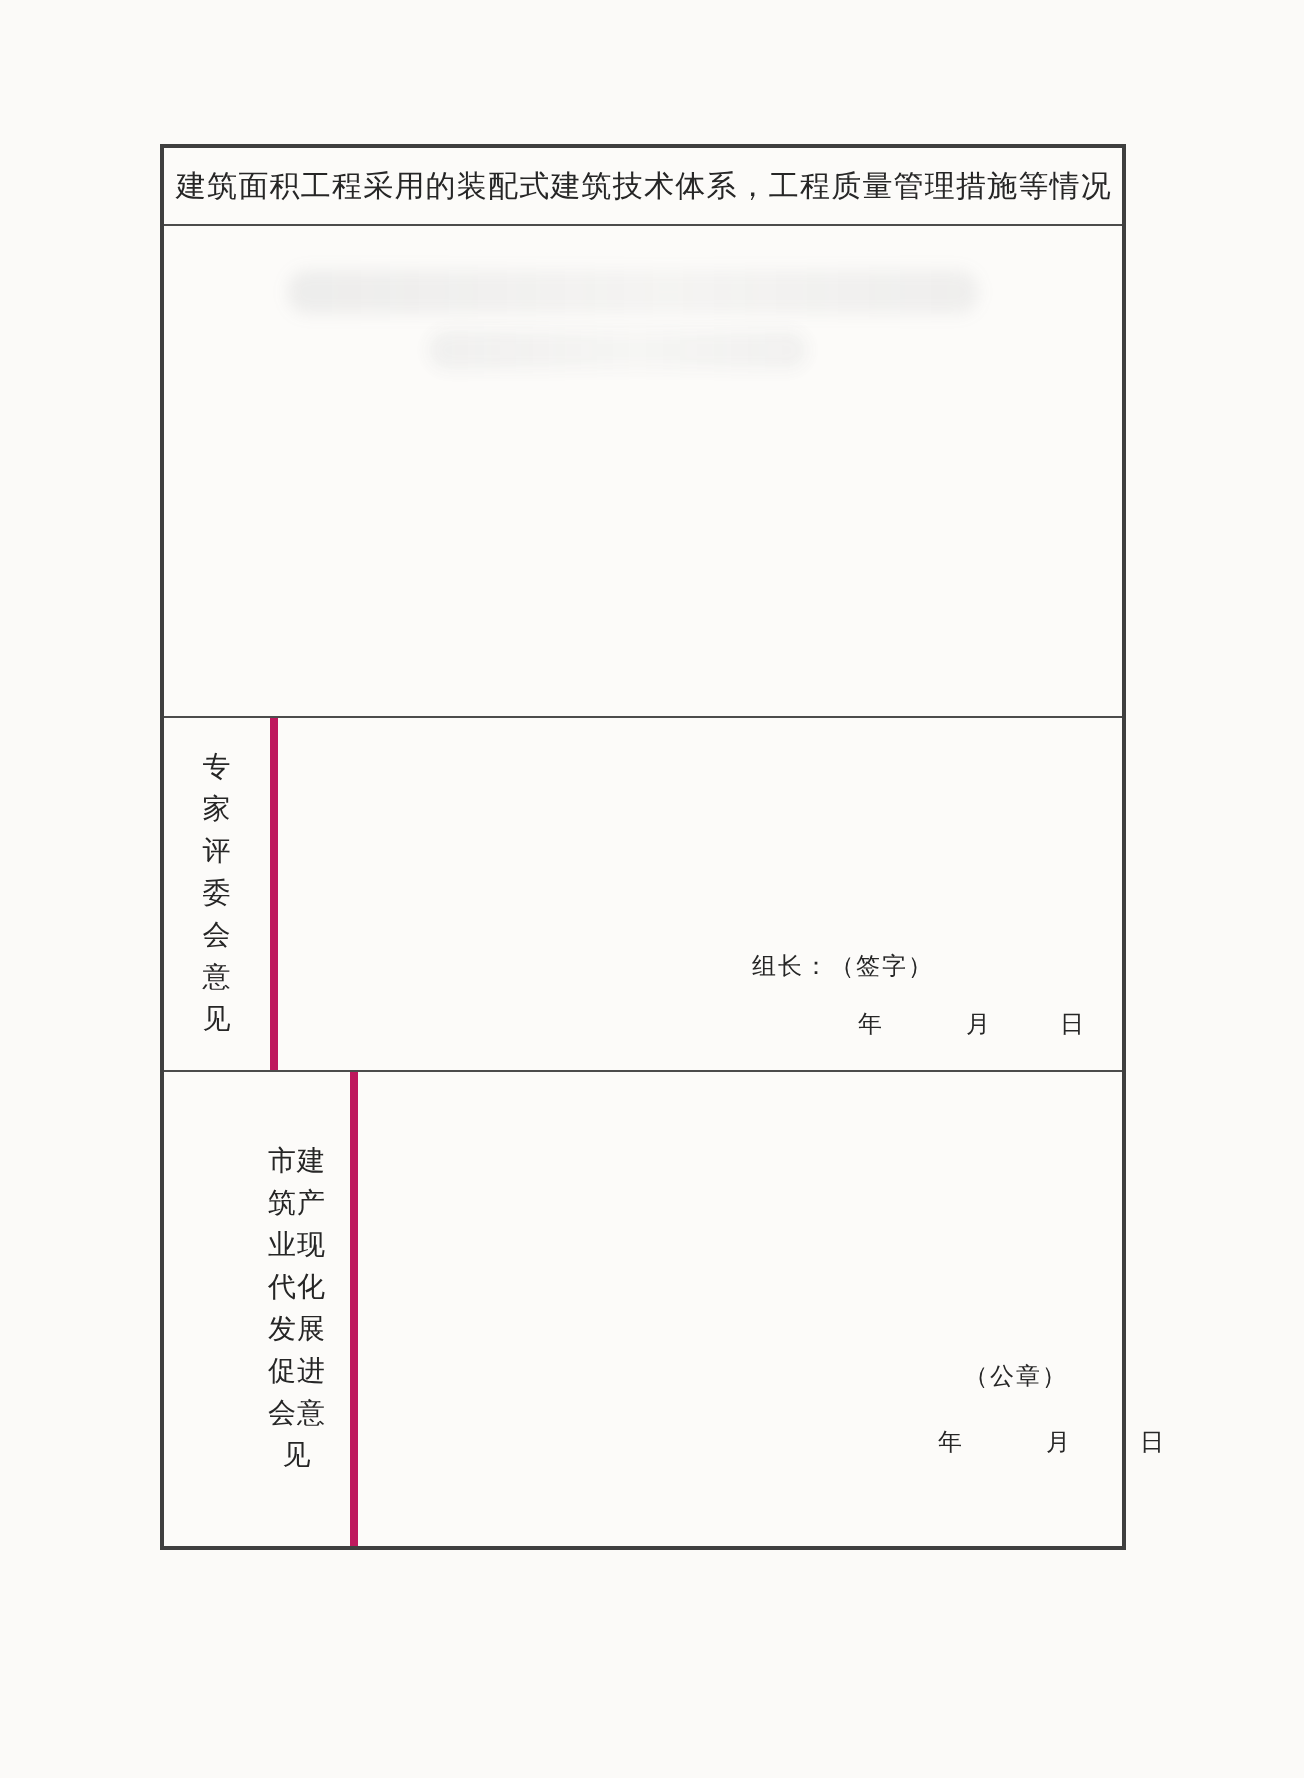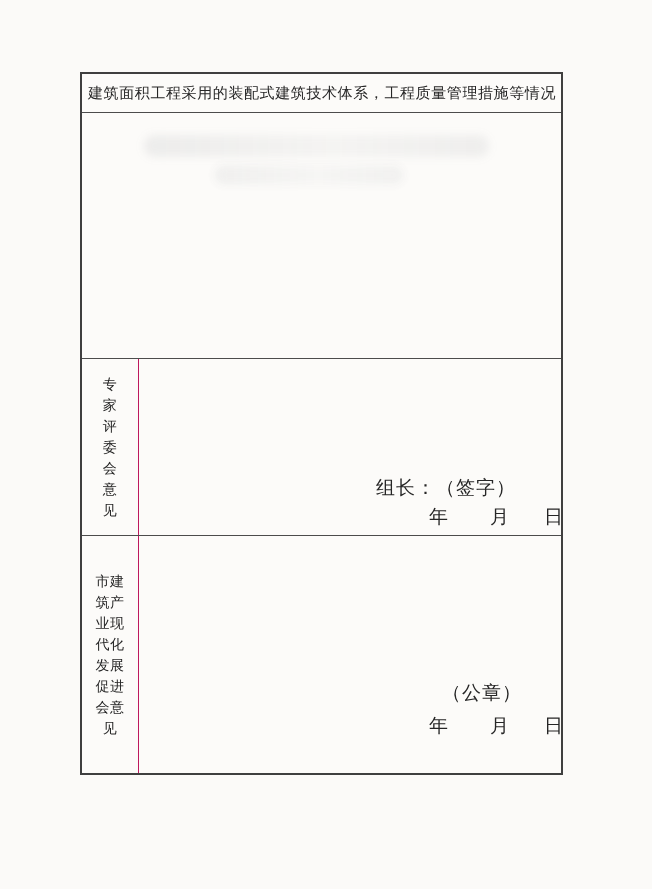--- a/index.html
+++ b/index.html
@@ -49,41 +49,41 @@
     filter: blur(4px);
     background: linear-gradient(90deg,
       rgba(105,110,120,0.10), rgba(105,110,120,0.05) 55%, rgba(105,110,120,0.09));
   }
   .ghost.g1 { left: 62px; top: 22px; width: 345px; height: 22px; }
   .ghost.g2 { left: 132px; top: 52px; width: 190px; height: 20px; opacity: 0.8; }
   .body-row {
     display: flex;
   }
   .expert-row { height: 177px; border-bottom: 1px solid #4c4c4c; }
-  .assoc-row { flex: 1; }
+  .assoc-row { flex: 1; padding-left: 40px; }
   .label-cell {
     width: 57px;
-    border-right: 1px solid #be185d;
+    border-right: 4px solid #be185d;
     display: flex;
     align-items: center;
     justify-content: center;
   }
   .v-label {
     font-size: 14px;
     line-height: 1.5;
     word-break: break-all;
     text-align: center;
     letter-spacing: 0.5px;
   }
   .v-label.w1 { width: 16px; }
   .v-label.w2 { width: 31px; }
   .content-cell {
     flex: 1;
     position: relative;
-    font-size: 19px;
+    font-size: 12px;
   }
   .sign-line {
     position: absolute;
     left: 237px;
     top: 116px;
     letter-spacing: 1px;
     white-space: nowrap;
   }
   .stamp-line {
     position: absolute;

